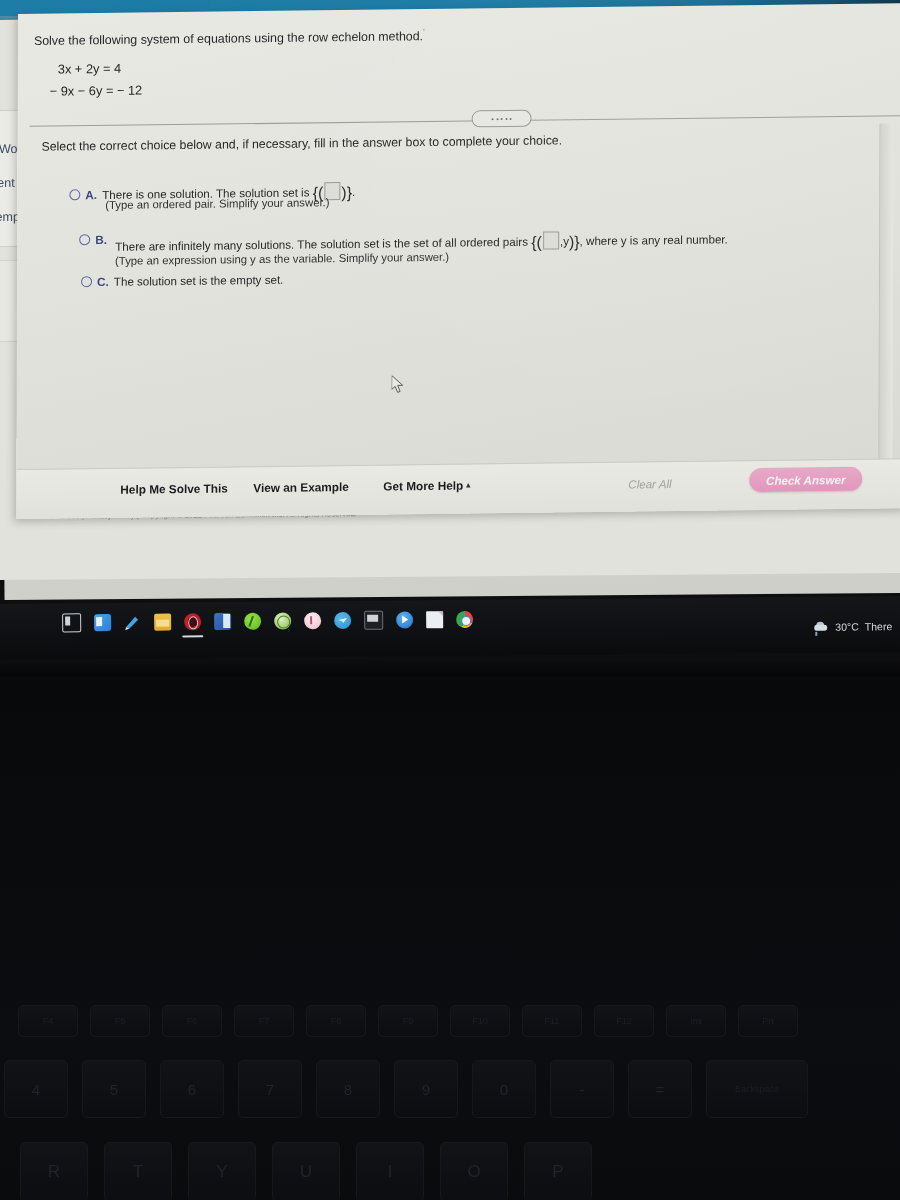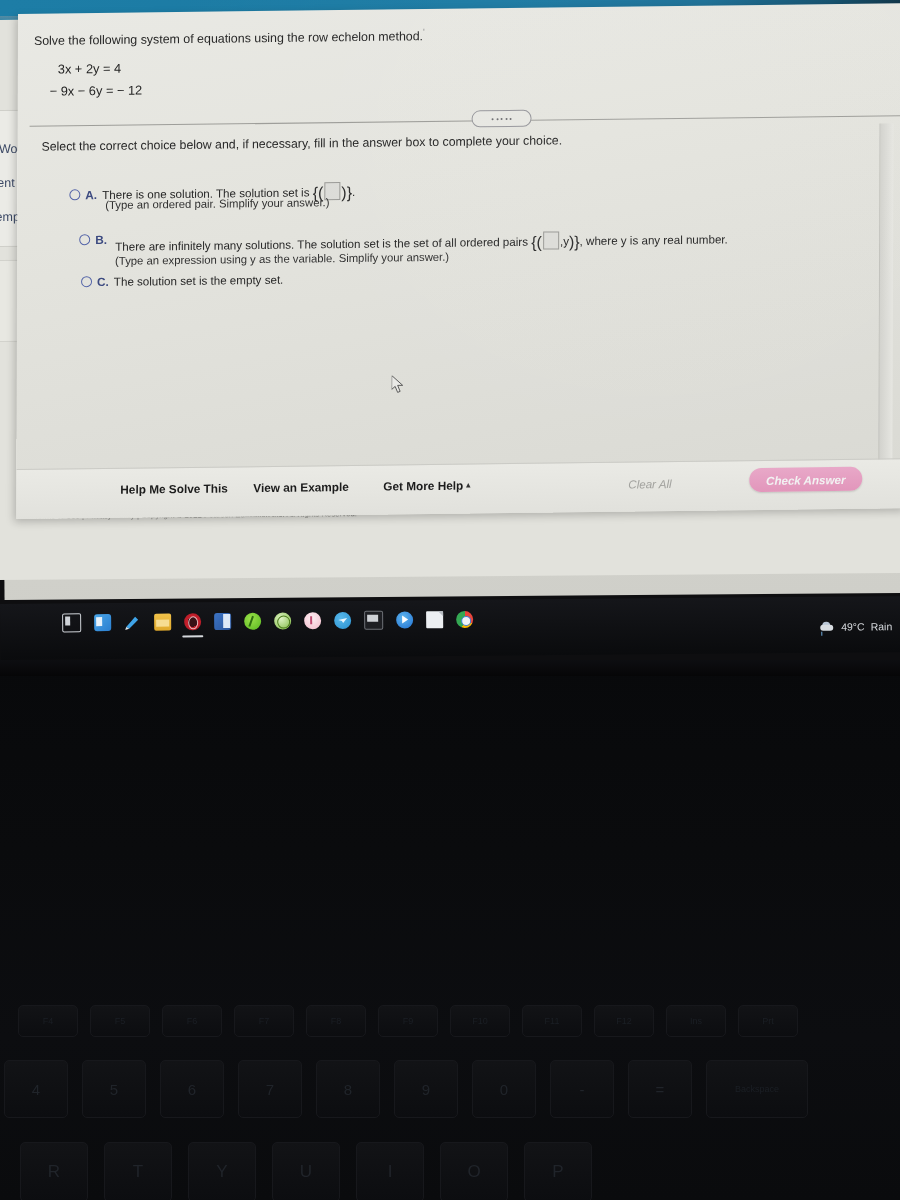--- a/index.html
+++ b/index.html
@@ -336,22 +336,22 @@
     <span class="ic ic-doc"></span>
     <span class="ic ic-chrome"></span>
   </div>
 
   <div id="weather">
     <span class="cloud">
         <i></i>
         <b></b>
         <s></s>
       </span>
-    <span>49°C</span>
-    <span>Rain</span>
+    <span>30°C</span>
+    <span>There</span>
   </div>
 </div>
 
 <div id="body-area">
   <div class="hinge" style="top:0;"></div>
 
   <div class="kbrow" id="fkrow">
     <span class="key sm">F4</span>
     <span class="key sm">F5</span>
     <span class="key sm">F6</span>

